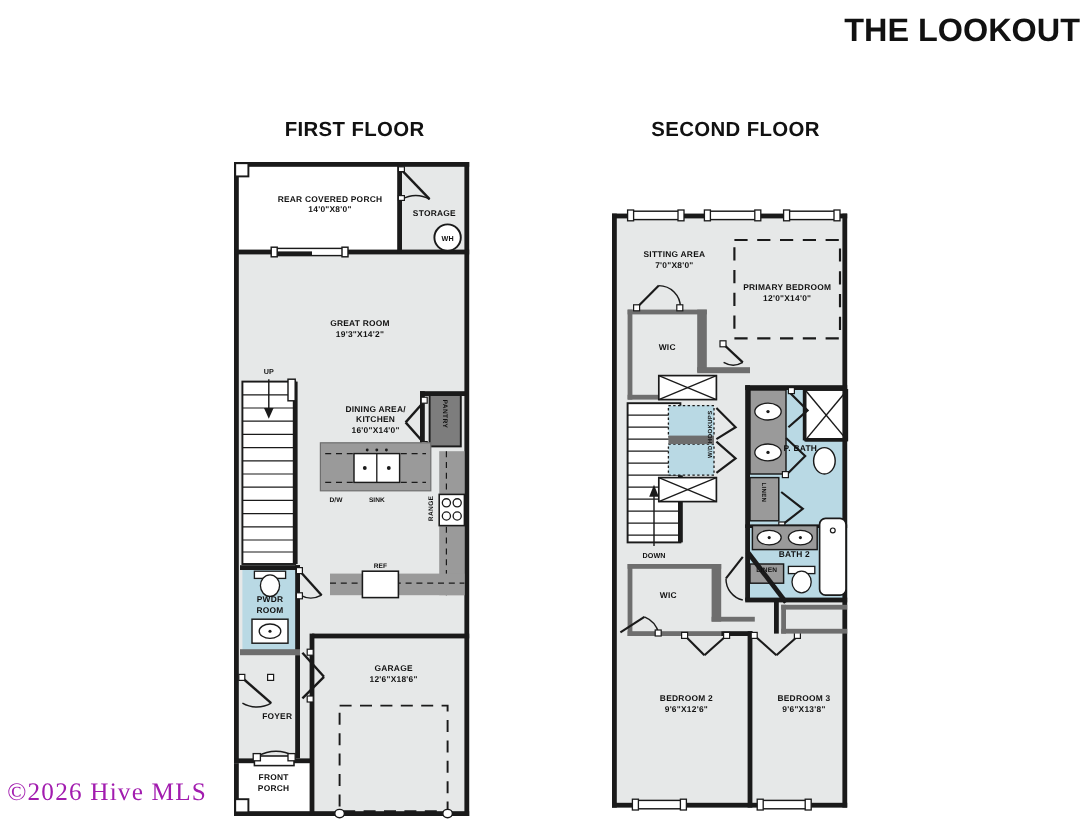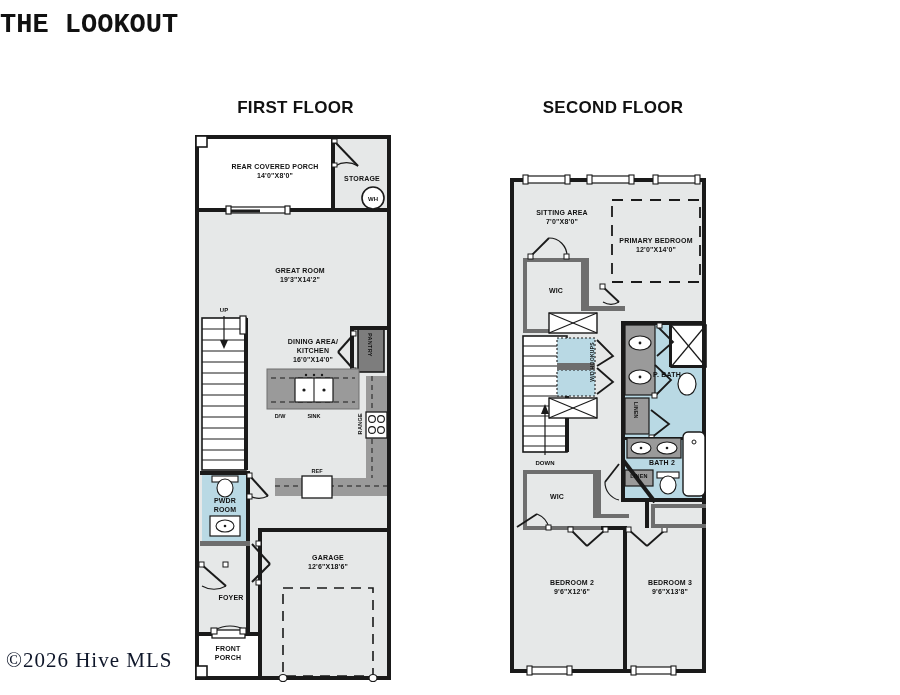--- a/index.html
+++ b/index.html
@@ -4,23 +4,22 @@
 <style>
   html,body{margin:0;padding:0;}
   body{
     width:900px;height:695px;background:#ffffff;
     font-family:"Liberation Sans", sans-serif;
     position:relative;overflow:hidden;
     color:#111;
   }
   #sheet{position:absolute;left:0;top:0;width:900px;height:695px;}
   .ttl{
-    position:absolute;width:100%;text-align:left;font-weight:bold;
+    position:absolute;width:100%;text-align:right;font-weight:bold;
     letter-spacing:.5px;
-    font-family:Liberation Mono, monospace;
   }
   #main-title{top:10px;font-size:27px;letter-spacing:0px;}
   #sub-title{top:40px;font-size:18px;font-weight:normal;letter-spacing:0px;}
   .floor-label{
     position:absolute;font-size:17px;font-weight:bold;text-align:center;
     letter-spacing:.3px;
   }
   #f1-label{left:193px;top:98px;width:205px;}
   #f2-label{left:508px;top:98px;width:210px;}
   .plan{position:absolute;}
@@ -29,21 +28,21 @@
     line-height:9px;letter-spacing:.2px;color:#111;white-space:nowrap;
   }
   .rm.xs{font-size:5.5px;line-height:7px;}
   .vtext{
     position:absolute;font-size:5.5px;font-weight:bold;
     writing-mode:vertical-rl;text-orientation:mixed;
     letter-spacing:.3px;color:#111;white-space:nowrap;
   }
   .vtext.rev{transform:rotate(180deg);}
   .wm{
-    position:absolute;left:6px;top:648px;font-size:21px;color:#0f172a;
+    position:absolute;left:6px;top:648px;font-size:21px;color:#a21caf;
     font-family:"Liberation Serif", serif;letter-spacing:1px;
   }
   svg{display:block;}
   svg text{font-family:"Liberation Sans", sans-serif;}
 </style>
 </head>
 <body>
 
 <div id="sheet">
 

